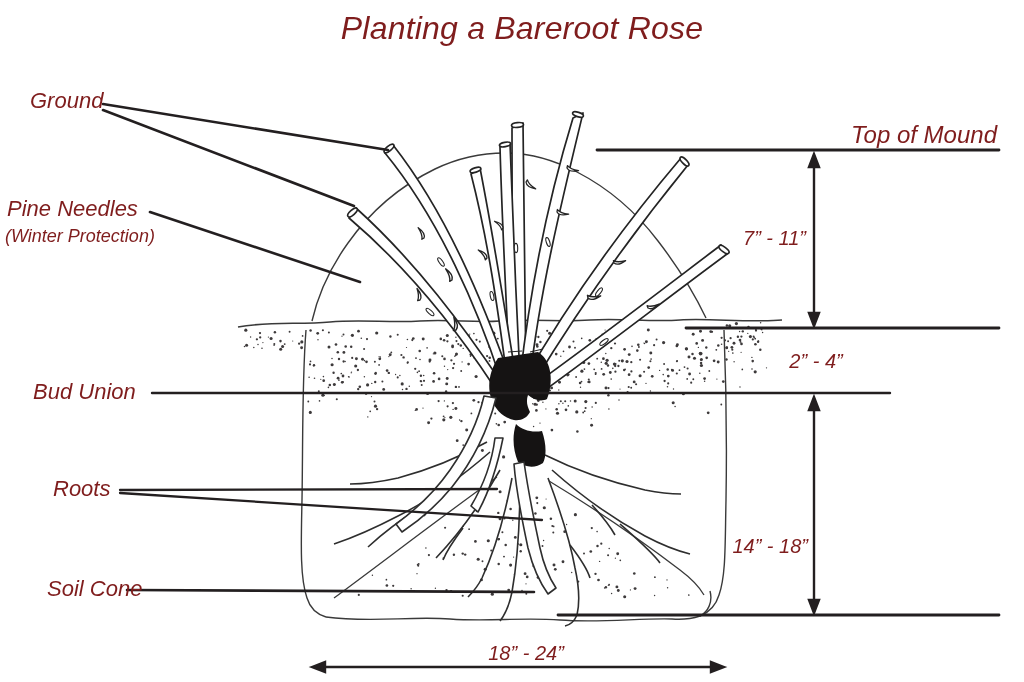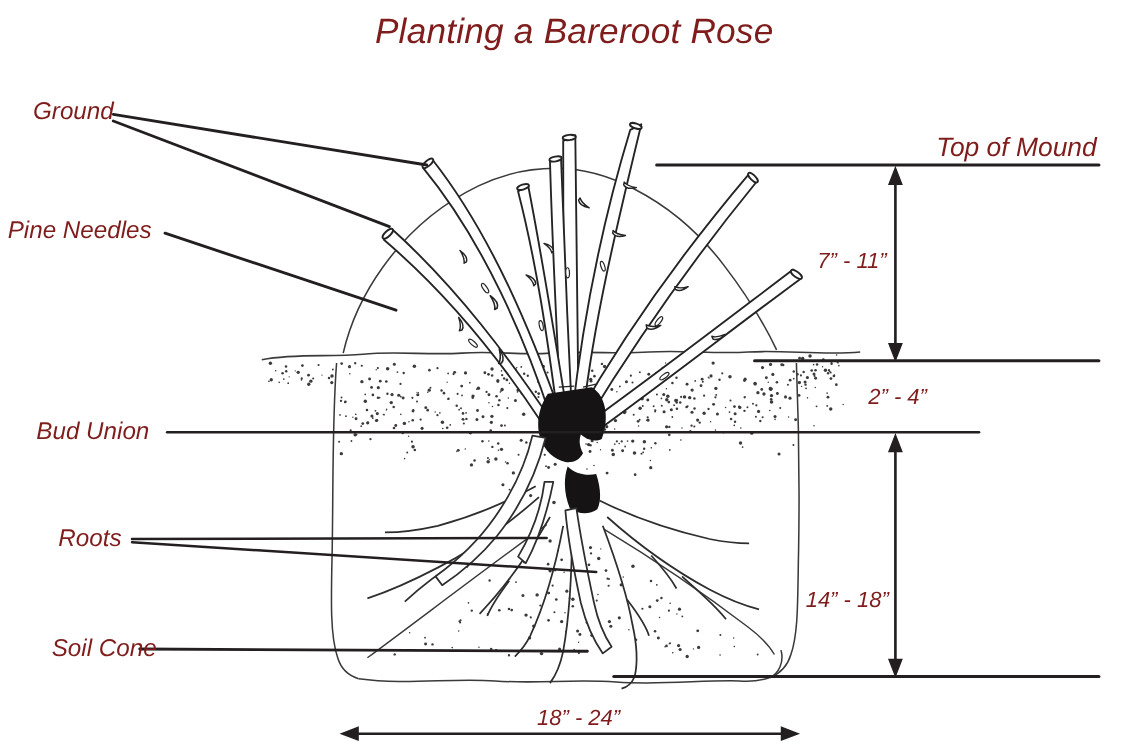--- a/index.html
+++ b/index.html
@@ -821,20 +821,21 @@
       <polygon points="312,667 325,662 325,672"></polygon>
       <polygon points="724,667 711,662 711,672"></polygon>
     </g>
   </svg>
 
   <div class="lbl title center" style="left:262px;top:11px;width:520px;">Planting a Bareroot Rose</div>
 
   <div class="lbl left-lbl" style="left:30px;top:89px;">Ground</div>
 
   <div class="lbl left-lbl" style="left:7px;top:197px;">Pine Needles</div>
+  <div class="lbl small" style="left:5px;top:227px;">(Winter Protection)</div>
 
   <div class="lbl left-lbl" style="left:33px;top:380px;">Bud Union</div>
   <div class="lbl left-lbl" style="left:53px;top:477px;">Roots</div>
   <div class="lbl left-lbl" style="left:23px;top:577px;margin-left:24px;">Soil Cone</div>
 
   <div class="lbl right-lbl right" style="right:27px;top:122px;margin-left:20px;">Top of Mound</div>
 
   <div class="lbl meas right" style="left:700px;top:227px;width:106px;">7” - 11”</div>
   <div class="lbl meas center" style="left:766px;top:350px;width:100px;">2” - 4”</div>
   <div class="lbl meas right" style="left:690px;top:495px;width:118px;margin-top:40px;">14” - 18”</div>

